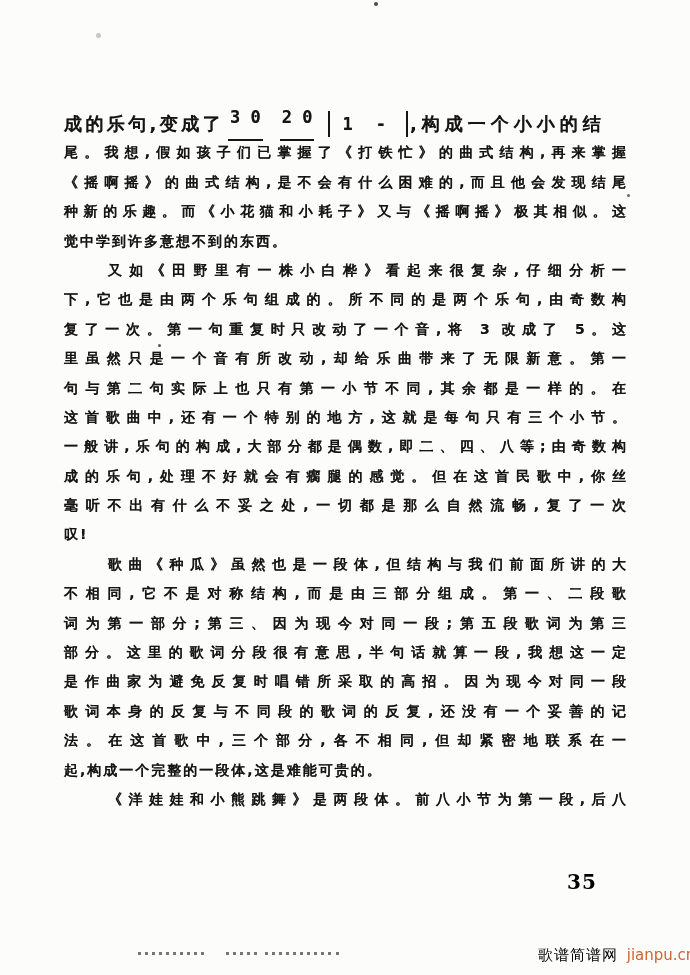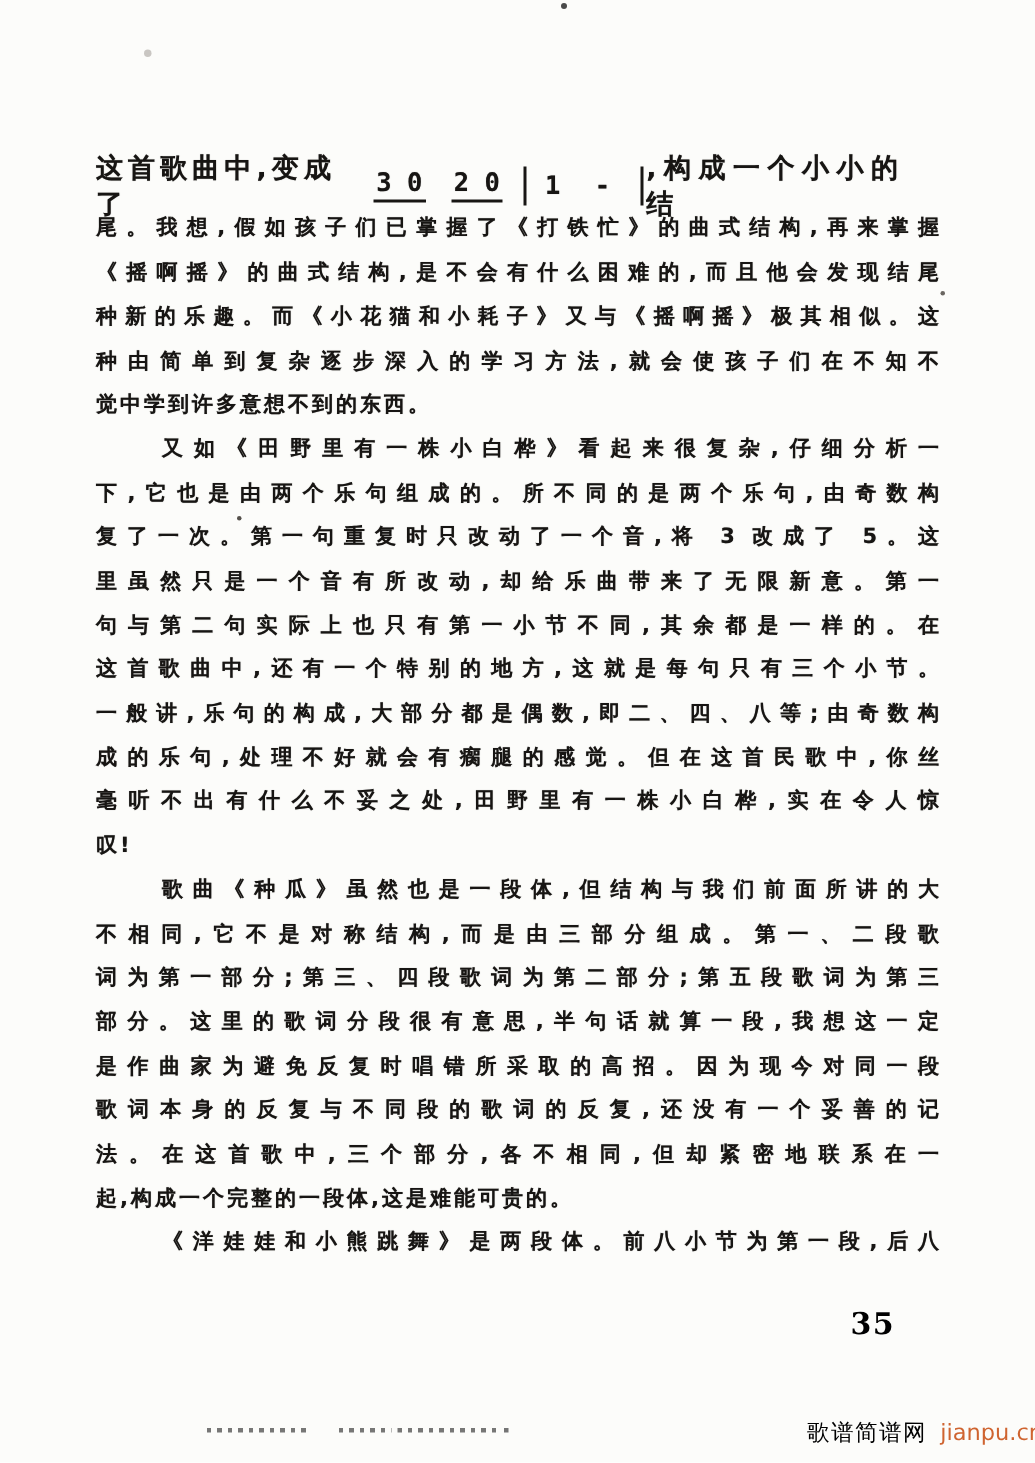--- a/index.html
+++ b/index.html
@@ -44,21 +44,21 @@
     text-shadow:0 0 0.5px rgba(20,18,16,.55);
   }
   .m-prefix{ letter-spacing:3.4px; }
   .m-suffix{ letter-spacing:5px; margin-left:2px; }
   .beamgroup{
     font-family:"DejaVu Sans Mono",monospace;
     font-size:17px;
     font-weight:700;
     letter-spacing:0;
     border-bottom:2px solid #181614;
-    padding:0 2px 1px 2px;
+    padding:0 2px 12px 2px;
     white-space:pre;
     line-height:20px;
   }
   .bg1{ margin-left:4px; }
   .bg2{ margin-left:17px; }
   .mbar{
     display:inline-block;
     width:2px;height:26px;
     background:#181614;
   }
@@ -101,48 +101,47 @@
   .speck{ position:absolute; border-radius:50%; }
 </style>
 </head>
 <body>
 
 <div class="page">
 
   <div class="textblock">
 
     <div class="musicline">
-      <span class="m-prefix">这首歌曲中,变成了</span>
+      <span class="m-prefix">成的乐句,变成了</span>
       <span class="beamgroup bg1">3 0</span>
       <span class="beamgroup bg2">2 0</span>
       <span class="mbar mb1"></span>
       <span class="m-note">1</span>
       <span class="m-dash">-</span>
       <span class="mbar mb2"></span>
       <span class="m-suffix">,构成一个小小的结</span>
     </div>
 
     <div class="bline jline">尾。我想,假如孩子们已掌握了《打铁忙》的曲式结构,再来掌握</div>
     <div class="bline jline">《摇啊摇》的曲式结构,是不会有什么困难的,而且他会发现结尾</div>
     <div class="bline jline">种新的乐趣。而《小花猫和小耗子》又与《摇啊摇》极其相似。这</div>
-    <div class="bline jline">种由简单到复杂逐步深入的学习方法,就会使孩子们在不知不</div>
     <div class="bline pend">觉中学到许多意想不到的东西。</div>
     <div class="bline jline ind">又如《田野里有一株小白桦》看起来很复杂,仔细分析一</div>
     <div class="bline jline">下,它也是由两个乐句组成的。所不同的是两个乐句,由奇数构</div>
     <div class="bline jline">复了一次。第一句重复时只改动了一个音,将 3 改成了 5。这</div>
     <div class="bline jline">里虽然只是一个音有所改动,却给乐曲带来了无限新意。第一</div>
     <div class="bline jline">句与第二句实际上也只有第一小节不同,其余都是一样的。在</div>
     <div class="bline jline">这首歌曲中,还有一个特别的地方,这就是每句只有三个小节。</div>
     <div class="bline jline">一般讲,乐句的构成,大部分都是偶数,即二、四、八等;由奇数构</div>
     <div class="bline jline">成的乐句,处理不好就会有瘸腿的感觉。但在这首民歌中,你丝</div>
-    <div class="bline jline">毫听不出有什么不妥之处,田野里有一株小白桦,实在令人惊</div>
+    <div class="bline jline">毫听不出有什么不妥之处,一切都是那么自然流畅,复了一次</div>
     <div class="bline pend">叹!</div>
     <div class="bline jline ind">歌曲《种瓜》虽然也是一段体,但结构与我们前面所讲的大</div>
     <div class="bline jline">不相同,它不是对称结构,而是由三部分组成。第一、二段歌</div>
-    <div class="bline jline">词为第一部分;第三、四段歌词为第二部分;第五段歌词为第三</div>
+    <div class="bline jline">词为第一部分;第三、因为现今对同一段;第五段歌词为第三</div>
     <div class="bline jline">部分。这里的歌词分段很有意思,半句话就算一段,我想这一定</div>
     <div class="bline jline">是作曲家为避免反复时唱错所采取的高招。因为现今对同一段</div>
     <div class="bline jline">歌词本身的反复与不同段的歌词的反复,还没有一个妥善的记</div>
     <div class="bline jline">法。在这首歌中,三个部分,各不相同,但却紧密地联系在一</div>
     <div class="bline pend">起,构成一个完整的一段体,这是难能可贵的。</div>
     <div class="bline jline ind">《洋娃娃和小熊跳舞》是两段体。前八小节为第一段,后八</div>
   </div>
 
   <div class="pagenum">35</div>
 

